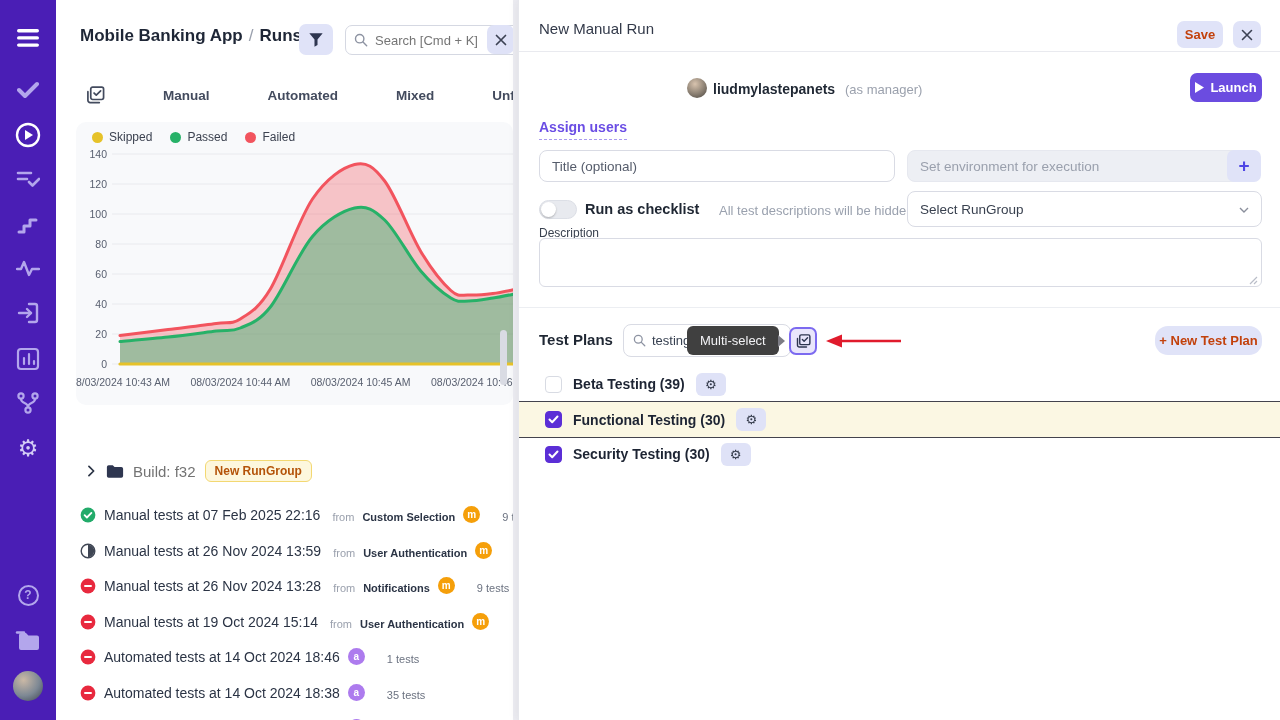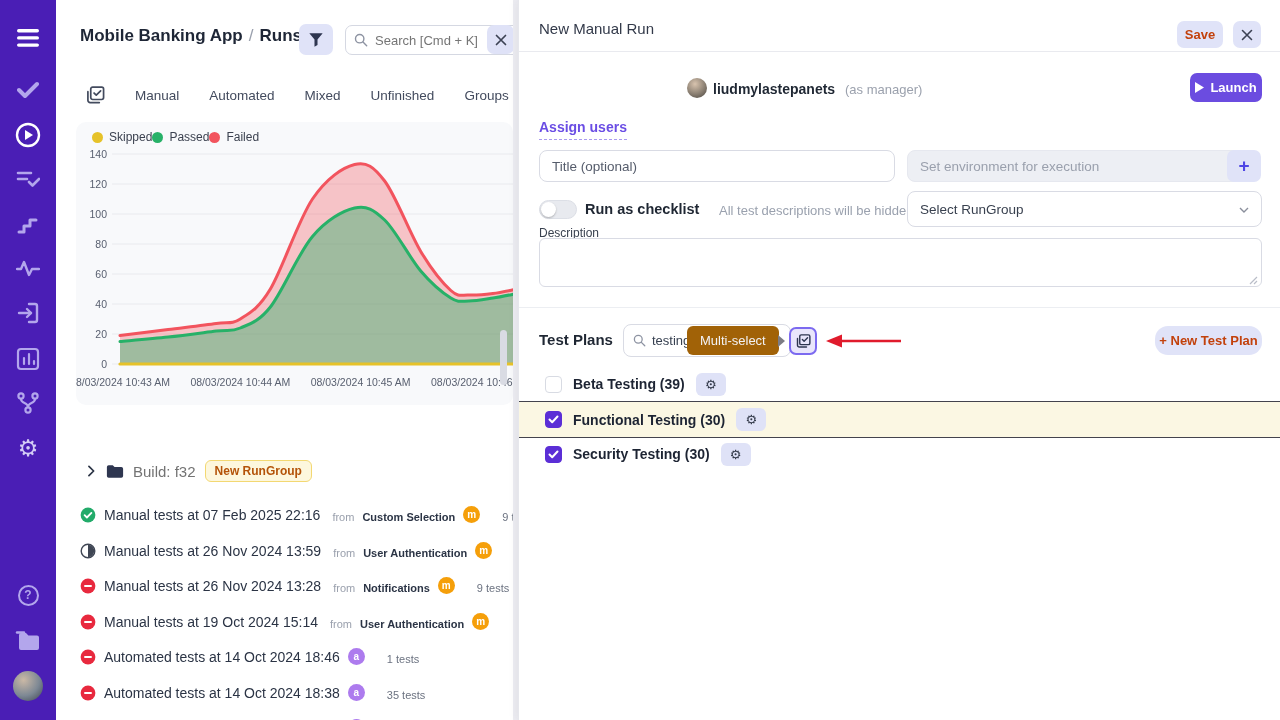--- a/index.html
+++ b/index.html
@@ -24,24 +24,24 @@
   #filter-btn { position:absolute; left:243px; top:24px; width:34px; height:31px; background:#e0e3f8; border:none;
     border-radius:7px; display:flex; align-items:center; justify-content:center; cursor:pointer; }
   #lp-search { position:absolute; left:289px; top:25px; width:176px; height:30px; border:1px solid #d5d8e2; border-radius:7px;
     background:#fff; display:flex; align-items:center; padding:0 8px; gap:7px; }
   #lp-search input { border:none; outline:none; font-size:13px; color:#6b7280; width:110px; background:transparent;
     font-family:"Liberation Sans", sans-serif; }
   #lp-close { position:absolute; left:431px; top:25px; width:27px; height:29px; background:#dfe2f7; border:none;
     border-radius:7px; display:flex; align-items:center; justify-content:center; cursor:pointer; z-index:2; }
 
   #tabs-row { position:absolute; left:30px; top:86px; display:flex; align-items:center; gap:30px; white-space:nowrap; }
-  .tab { font-size:13.5px; font-weight:400; color:#434b5e; cursor:pointer; }
+  .tab { font-size:13.5px; font-weight:700; color:#434b5e; cursor:pointer;margin-left:28px; }
 
   #chart-card { position:absolute; left:20px; top:122px; width:437px; height:283px; background:#f8f9fb; border-radius:10px; }
-  #chart-legend { position:absolute; left:16px; top:8px; display:flex; align-items:flex-start; }
+  #chart-legend { position:absolute; left:16px; top:8px; display:flex; gap:18px; align-items:flex-start; }
   .lg-item { display:flex; gap:6px; align-items:center; font-size:12px; color:#3c4250; }
   .lg-dot { width:11px; height:11px; border-radius:50%; }
   #chart-svg { position:absolute; left:0; top:8px; }
   #lp-scrollbar { position:absolute; left:444px; top:330px; width:7px; height:55px; background:#d9dbe3; border-radius:4px; }
 
   #group-row { position:absolute; left:30px; top:460px; display:flex; align-items:center; gap:9px; }
   #group-label { font-size:15px; font-weight:400; color:#737373; }
   #group-badge { border:1px solid #f3d872; background:#fdf7dd; color:#b45309; font-size:12px; font-weight:700;
     border-radius:6px; padding:3px 9px; }
 
@@ -97,21 +97,21 @@
   #description-area { position:absolute; left:20px; top:238px; width:723px; height:49px; border:1px solid #d9dbe4;
     border-radius:6px; resize:none; outline:none; font-family:"Liberation Sans", sans-serif; }
   #resize-grip { position:absolute; left:730px; top:276px; }
 
   #rp-divider { position:absolute; left:0; top:307px; width:762px; height:1px; background:#eceef2; }
 
   #tp-heading { position:absolute; left:20px; top:331px; font-size:15px; font-weight:800; color:#1f2733; }
   #tp-search { position:absolute; left:104px; top:324px; width:168px; height:33px; border:1px solid #d9dbe4; border-radius:8px;
     background:#fff; display:flex; align-items:center; padding:0 9px; gap:6px; }
   #tp-search input { border:none; outline:none; width:70px; font-size:13px; color:#374151; font-family:"Liberation Sans", sans-serif; }
-  #ms-tooltip { position:absolute; left:168px; top:326px; height:29px; background:#a16207; color:#f2f2f5; font-size:13px;
+  #ms-tooltip { position:absolute; left:168px; top:326px; height:29px; background:#404040; color:#f2f2f5; font-size:13px;
     border-radius:6px; display:flex; align-items:center; padding:0 13px; z-index:4; }
   #ms-tooltip::after { content:""; position:absolute; right:-6px; top:50%; margin-top:-6px;
     border-top:6px solid transparent; border-bottom:6px solid transparent; border-left:7px solid #7c7c84; }
   #ms-btn { position:absolute; left:270px; top:327px; width:28px; height:28px; border:2px solid #7c6af0; background:#e9e6fb;
     border-radius:7px; display:flex; align-items:center; justify-content:center; cursor:pointer; z-index:5; }
   #annot-arrow { position:absolute; left:306px; top:333px; z-index:6; }
   #new-plan-btn { position:absolute; left:636px; top:326px; width:107px; height:29px; font-size:13px; font-weight:600;border-radius:13px; }
 
   .plan-row { position:absolute; left:0; width:762px; display:flex; align-items:center; gap:11px; padding-left:26px; }
   .plan-row.hl { background:#fbf7e3; border-top:1px solid #43434d; border-bottom:1px solid #43434d; }

